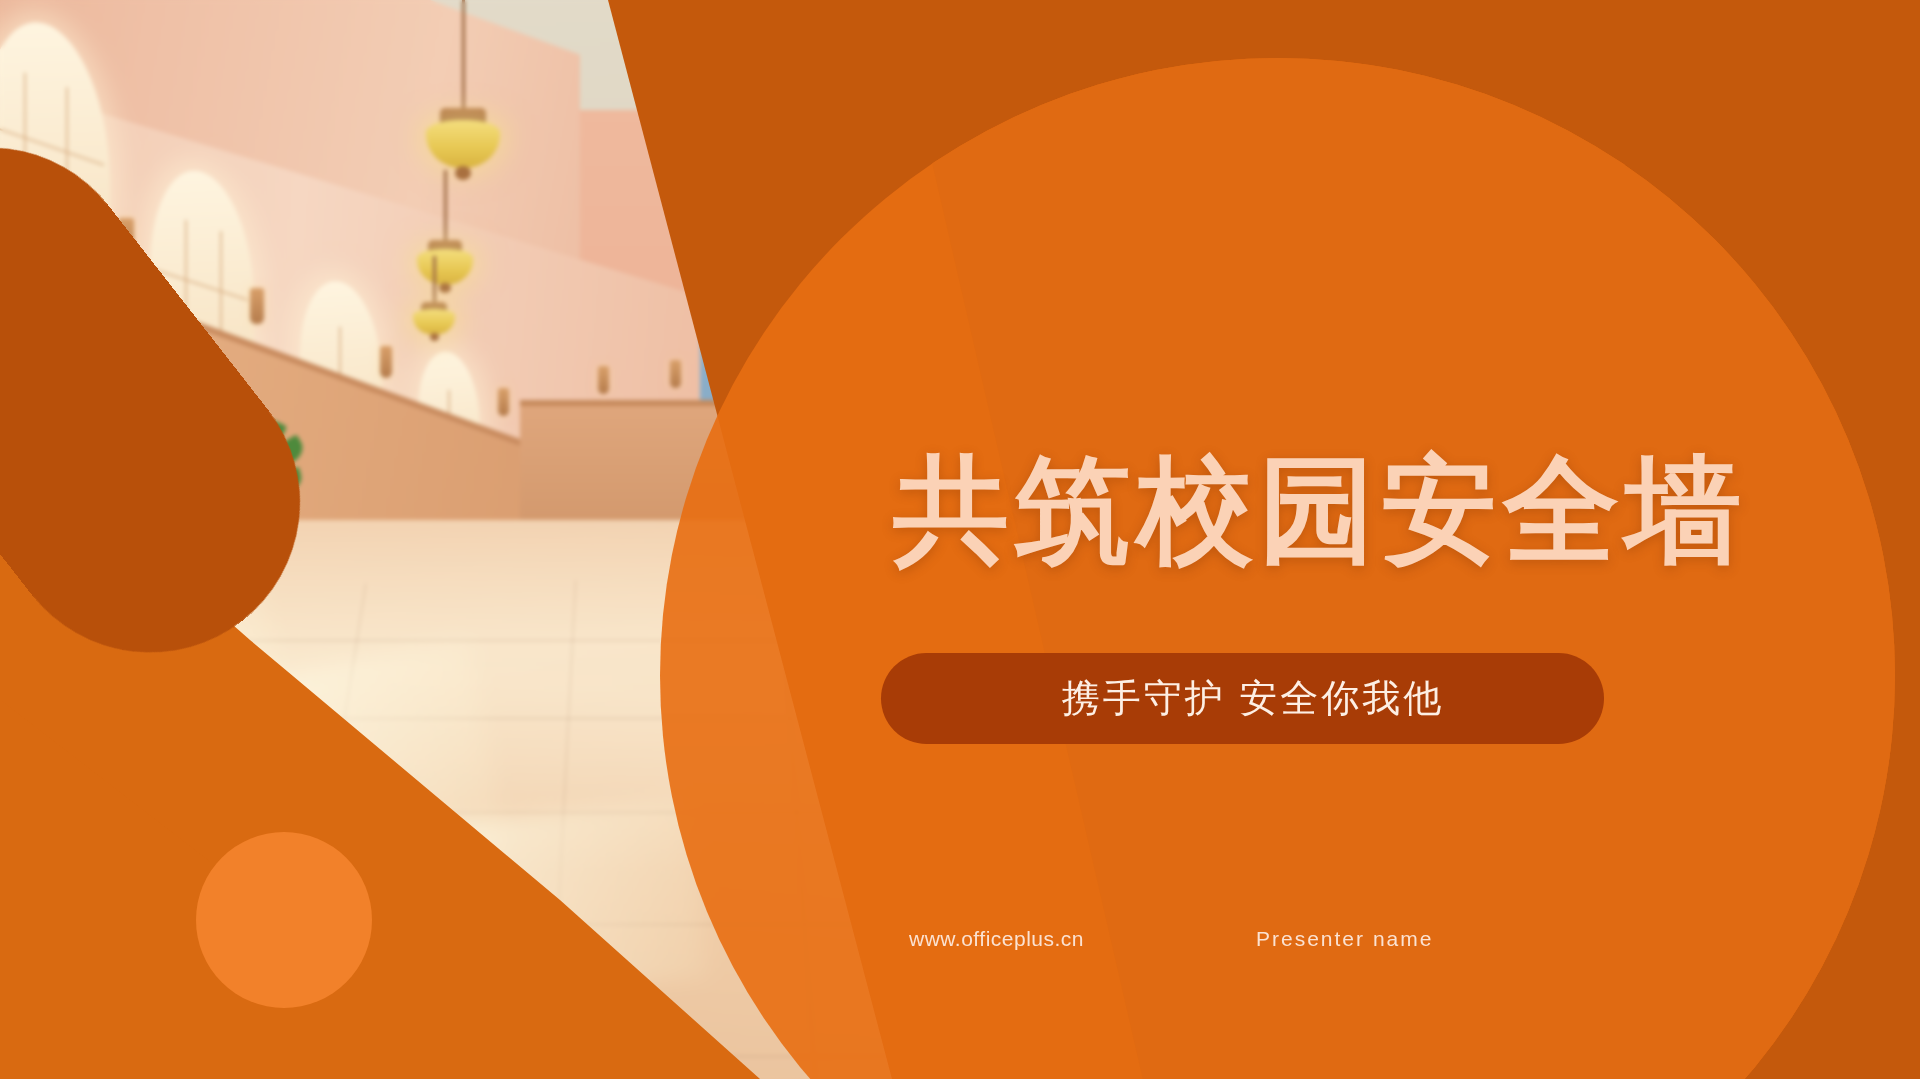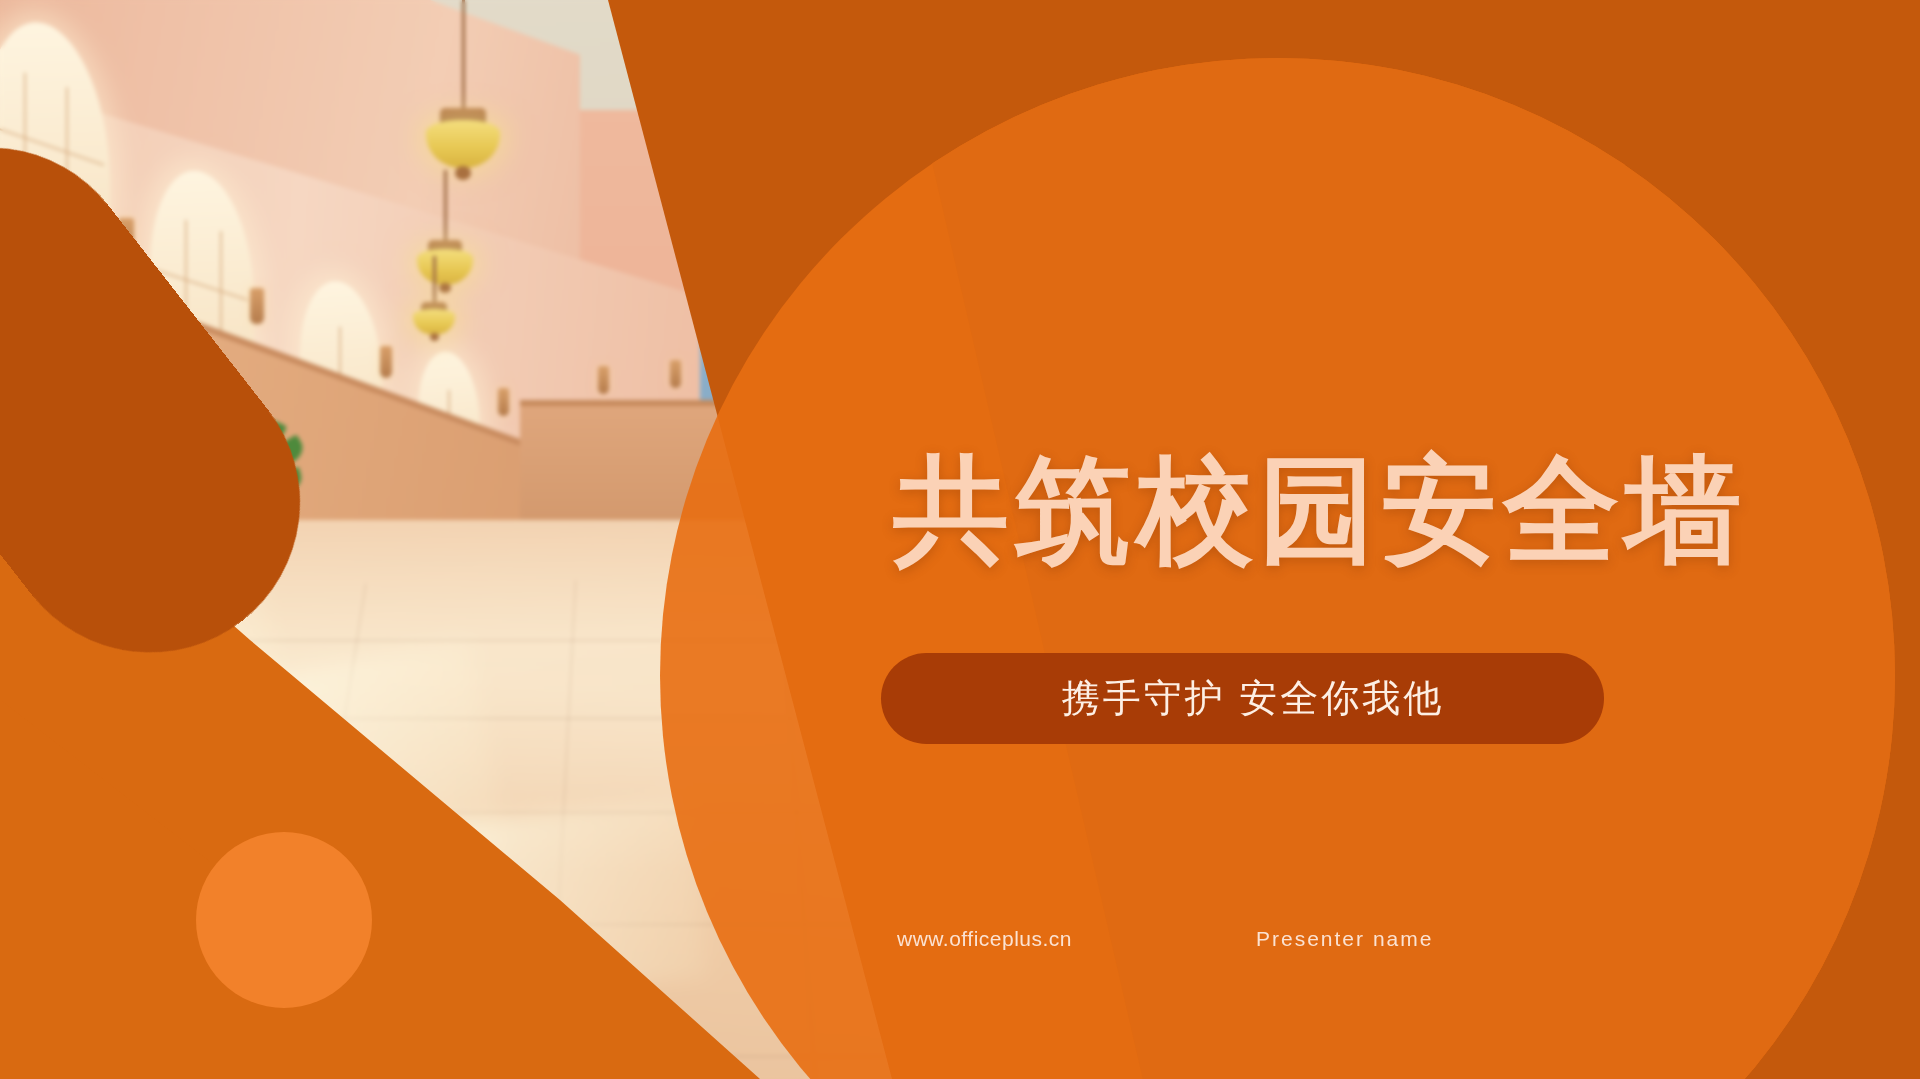--- a/index.html
+++ b/index.html
@@ -173,21 +173,21 @@
     background:#A83C06;border-radius:46px;
     display:flex;align-items:center;justify-content:center;
   }
   .pill-text{
     font-size:38px;letter-spacing:3px;color:#FDEFE4;white-space:nowrap;margin-left:21px;
   }
   .footer{
     position:absolute;left:893px;top:927px;width:700px;height:34px;
   }
   .site{
-    position:absolute;left:4px;top:0;
+    position:absolute;left:16px;top:0;
     font-size:21px;letter-spacing:.5px;color:#FBE2D2;white-space:nowrap;
   }
   .presenter{
     position:absolute;left:363px;top:0;
     font-size:21px;letter-spacing:2px;color:#FBE2D2;white-space:nowrap;text-align:center;
   }
 </style>
 </head>
 <body>
 

